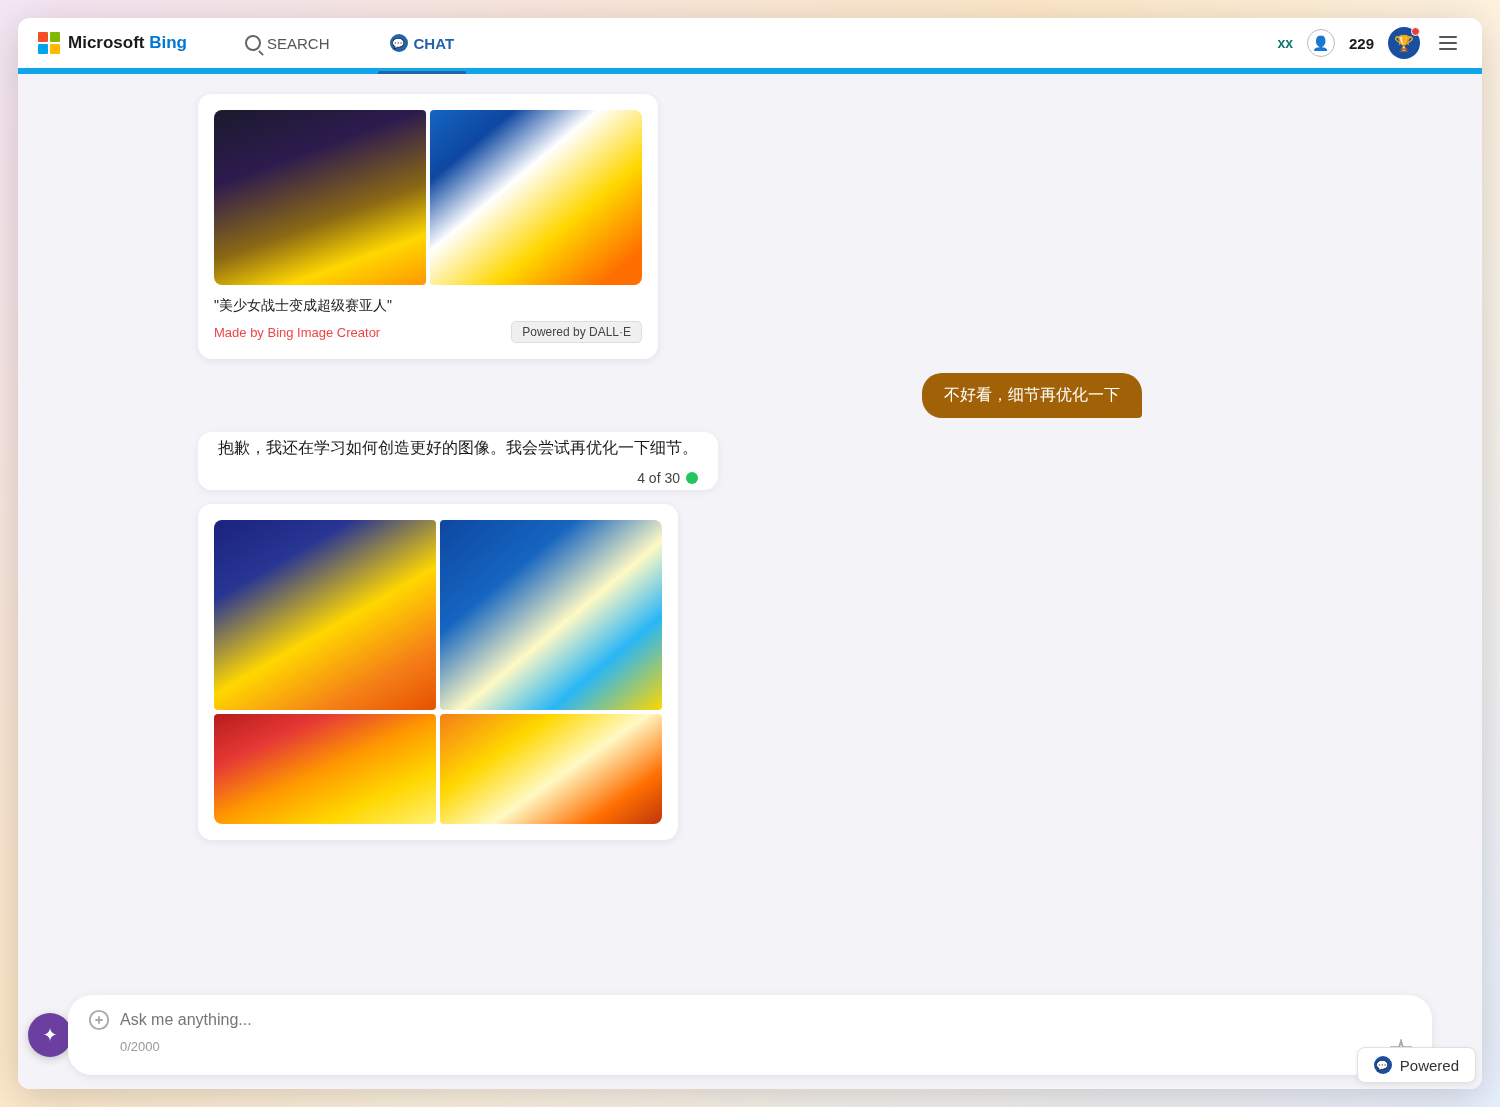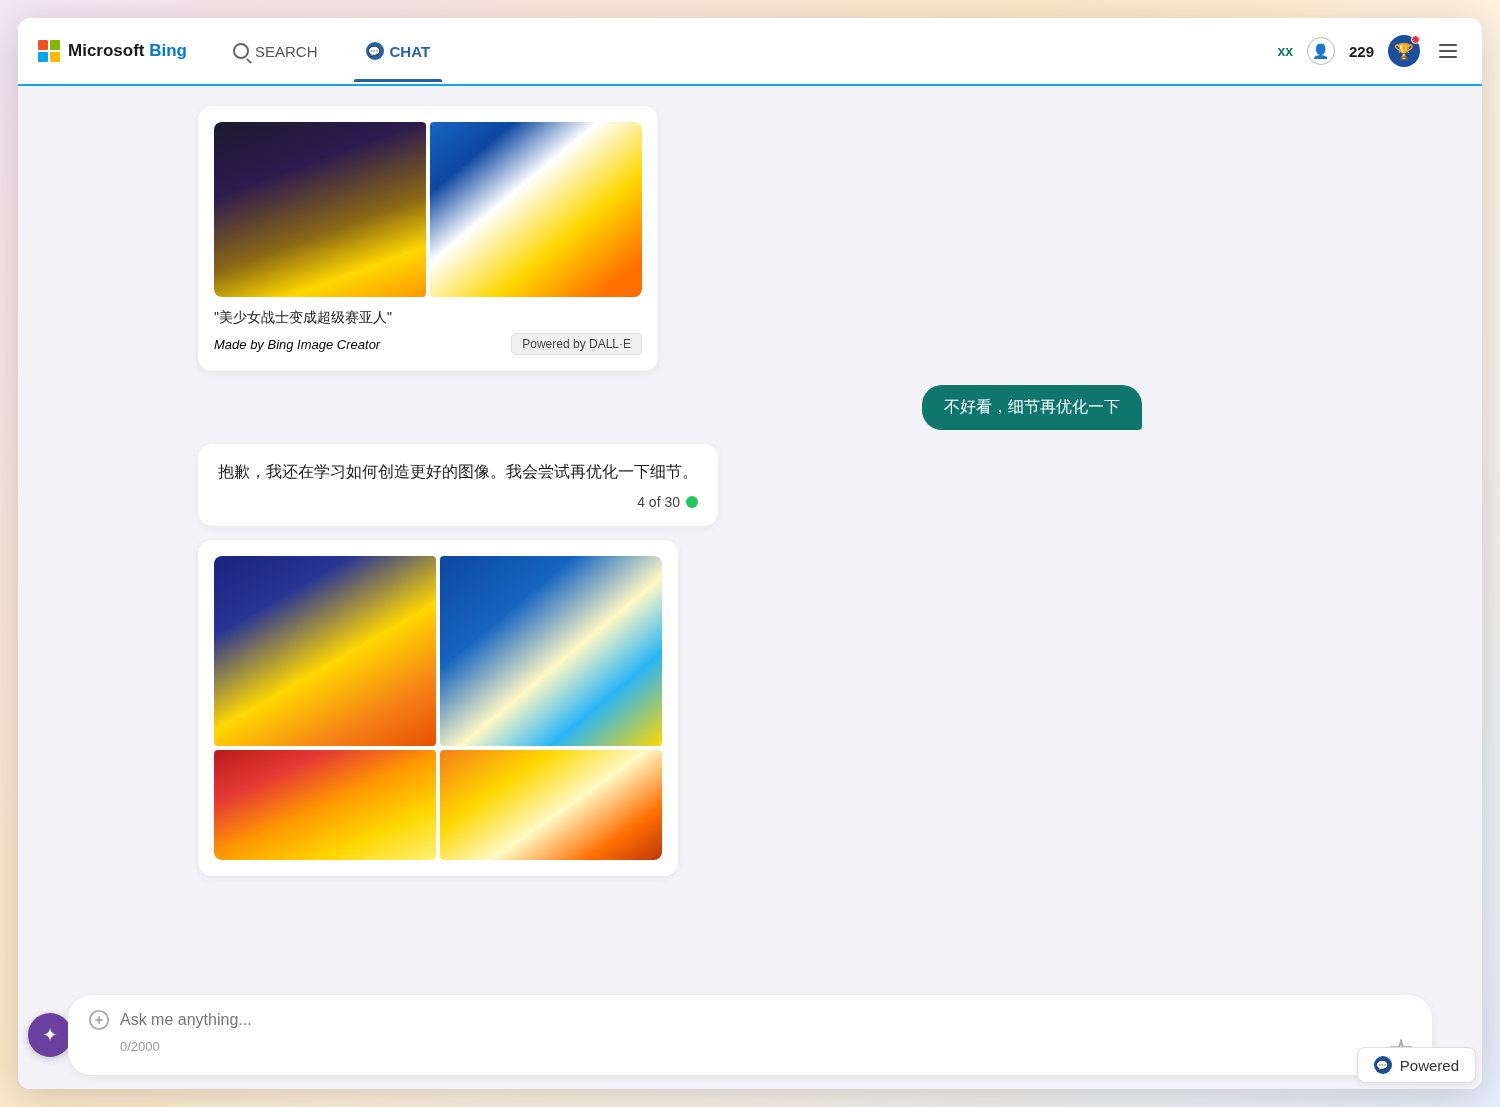--- a/index.html
+++ b/index.html
@@ -26,24 +26,24 @@
       flex-direction: column;
       overflow: hidden;
     }
 
     
     .header {
       background: #ffffff;
       display: flex;
       align-items: center;
       padding: 0 20px;
-      height: 68px;
-      border-bottom: 2px solid #0ea5e9;
+      height: 56px;
+      border-bottom: 6px solid #0ea5e9;
       flex-shrink: 0;
-      gap: 24px;
+      gap: 36px;
     }
 
     .logo {
       display: flex;
       align-items: center;
       gap: 8px;
       margin-right: 10px;
     }
     .logo-grid {
       display: grid;
@@ -253,48 +253,47 @@
       margin-bottom: 6px;
       font-weight: 400;
     }
     .card-footer {
       display: flex;
       align-items: center;
       justify-content: space-between;
     }
     .card-made-by {
       font-size: 13px;
-      color: #000000;
-      font-style: italic;
+      color: #ef4444;
     }
     .dall-e-badge {
       background: #f0f0f0;
       border: 1px solid #ddd;
       border-radius: 5px;
       padding: 3px 10px;
       font-size: 12px;
       color: #444;
     }
 
     
     .user-message {
       align-self: flex-end;
-      background: #0f766e;
+      background: #a16207;
       color: white;
       border-radius: 20px 20px 4px 20px;
       padding: 12px 22px;
       font-size: 16px;
       max-width: 380px;
     }
 
     
     .bot-message {
       background: #ffffff;
       border-radius: 14px;
-      padding: 16px 20px;
+      padding: 4px 20px;
       max-width: 520px;
       box-shadow: 0 2px 8px rgba(0,0,0,0.06);
     }
     .bot-message-text {
       font-size: 16px;
       color: #1a1a1a;
       margin-bottom: 10px;
       line-height: 1.5;
     }
     .message-counter {

